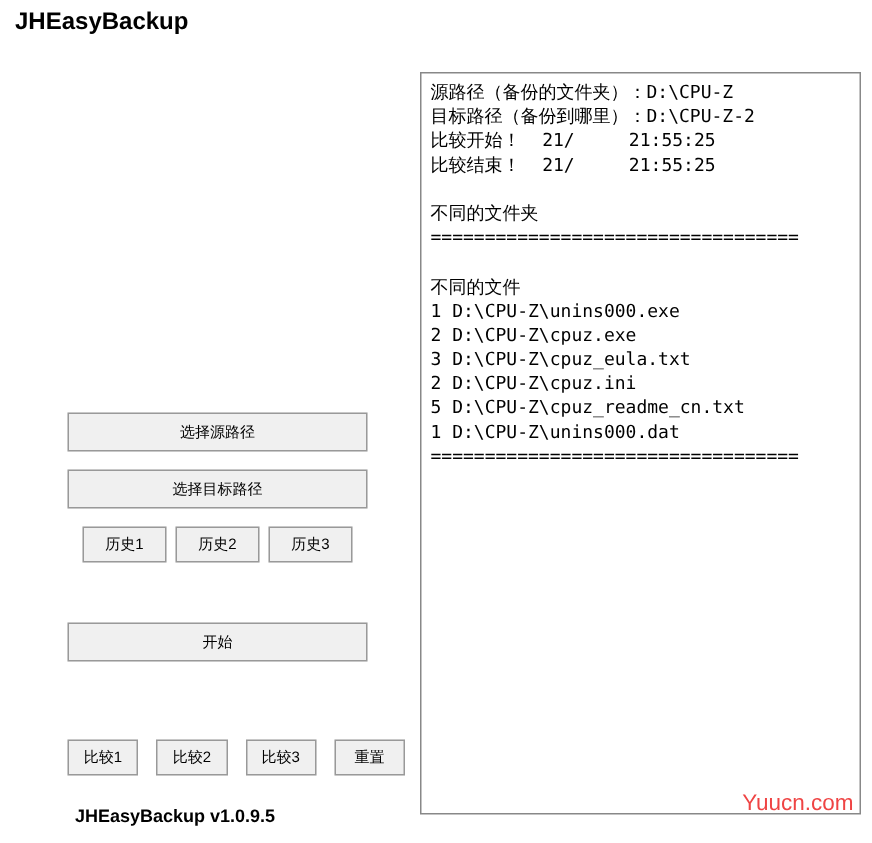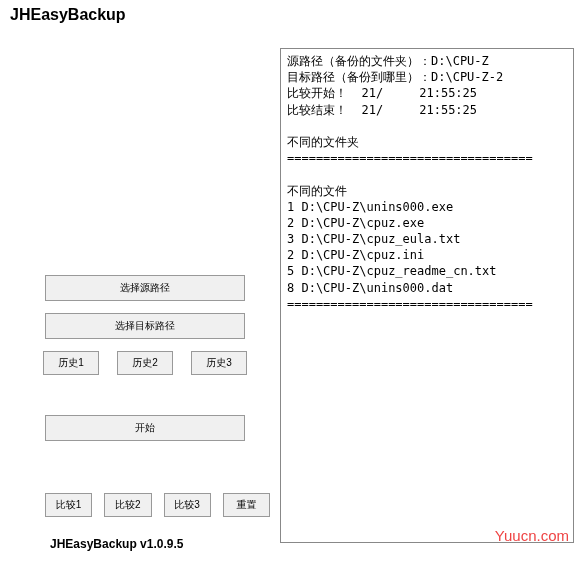--- a/index.html
+++ b/index.html
@@ -42,21 +42,21 @@
   }
   .btn-start {
     display: block;
     width: 200px;
     margin: 0 auto 12px auto;
     padding: 5px 0;
   }
   .row-3 {
     display: flex;
     justify-content: center;
-    gap: 18px;
+    gap: 6px;
     margin-bottom: 12px;
   }
   .row-3 .btn { width: 56px; }
   .row-4 {
     display: flex;
     justify-content: flex-start;
     gap: 12px;
     margin-bottom: 12px;
     margin-left: 25px;
   }
@@ -137,16 +137,16 @@
 <span></span>
 <span>不同的文件夹</span>
 <span class="sep">==================================</span>
 <span></span>
 <span>不同的文件</span>
 <span>1 D:\CPU-Z\unins000.exe</span>
 <span>2 D:\CPU-Z\cpuz.exe</span>
 <span>3 D:\CPU-Z\cpuz_eula.txt</span>
 <span>2 D:\CPU-Z\cpuz.ini</span>
 <span>5 D:\CPU-Z\cpuz_readme_cn.txt</span>
-<span>8 D:\CPU-Z\unins000.dat</span>
+<span>1 D:\CPU-Z\unins000.dat</span>
 <span class="sep">==================================</span></div>
 
 <div class="watermark">Yuucn.com</div>
 
 </body></html>

